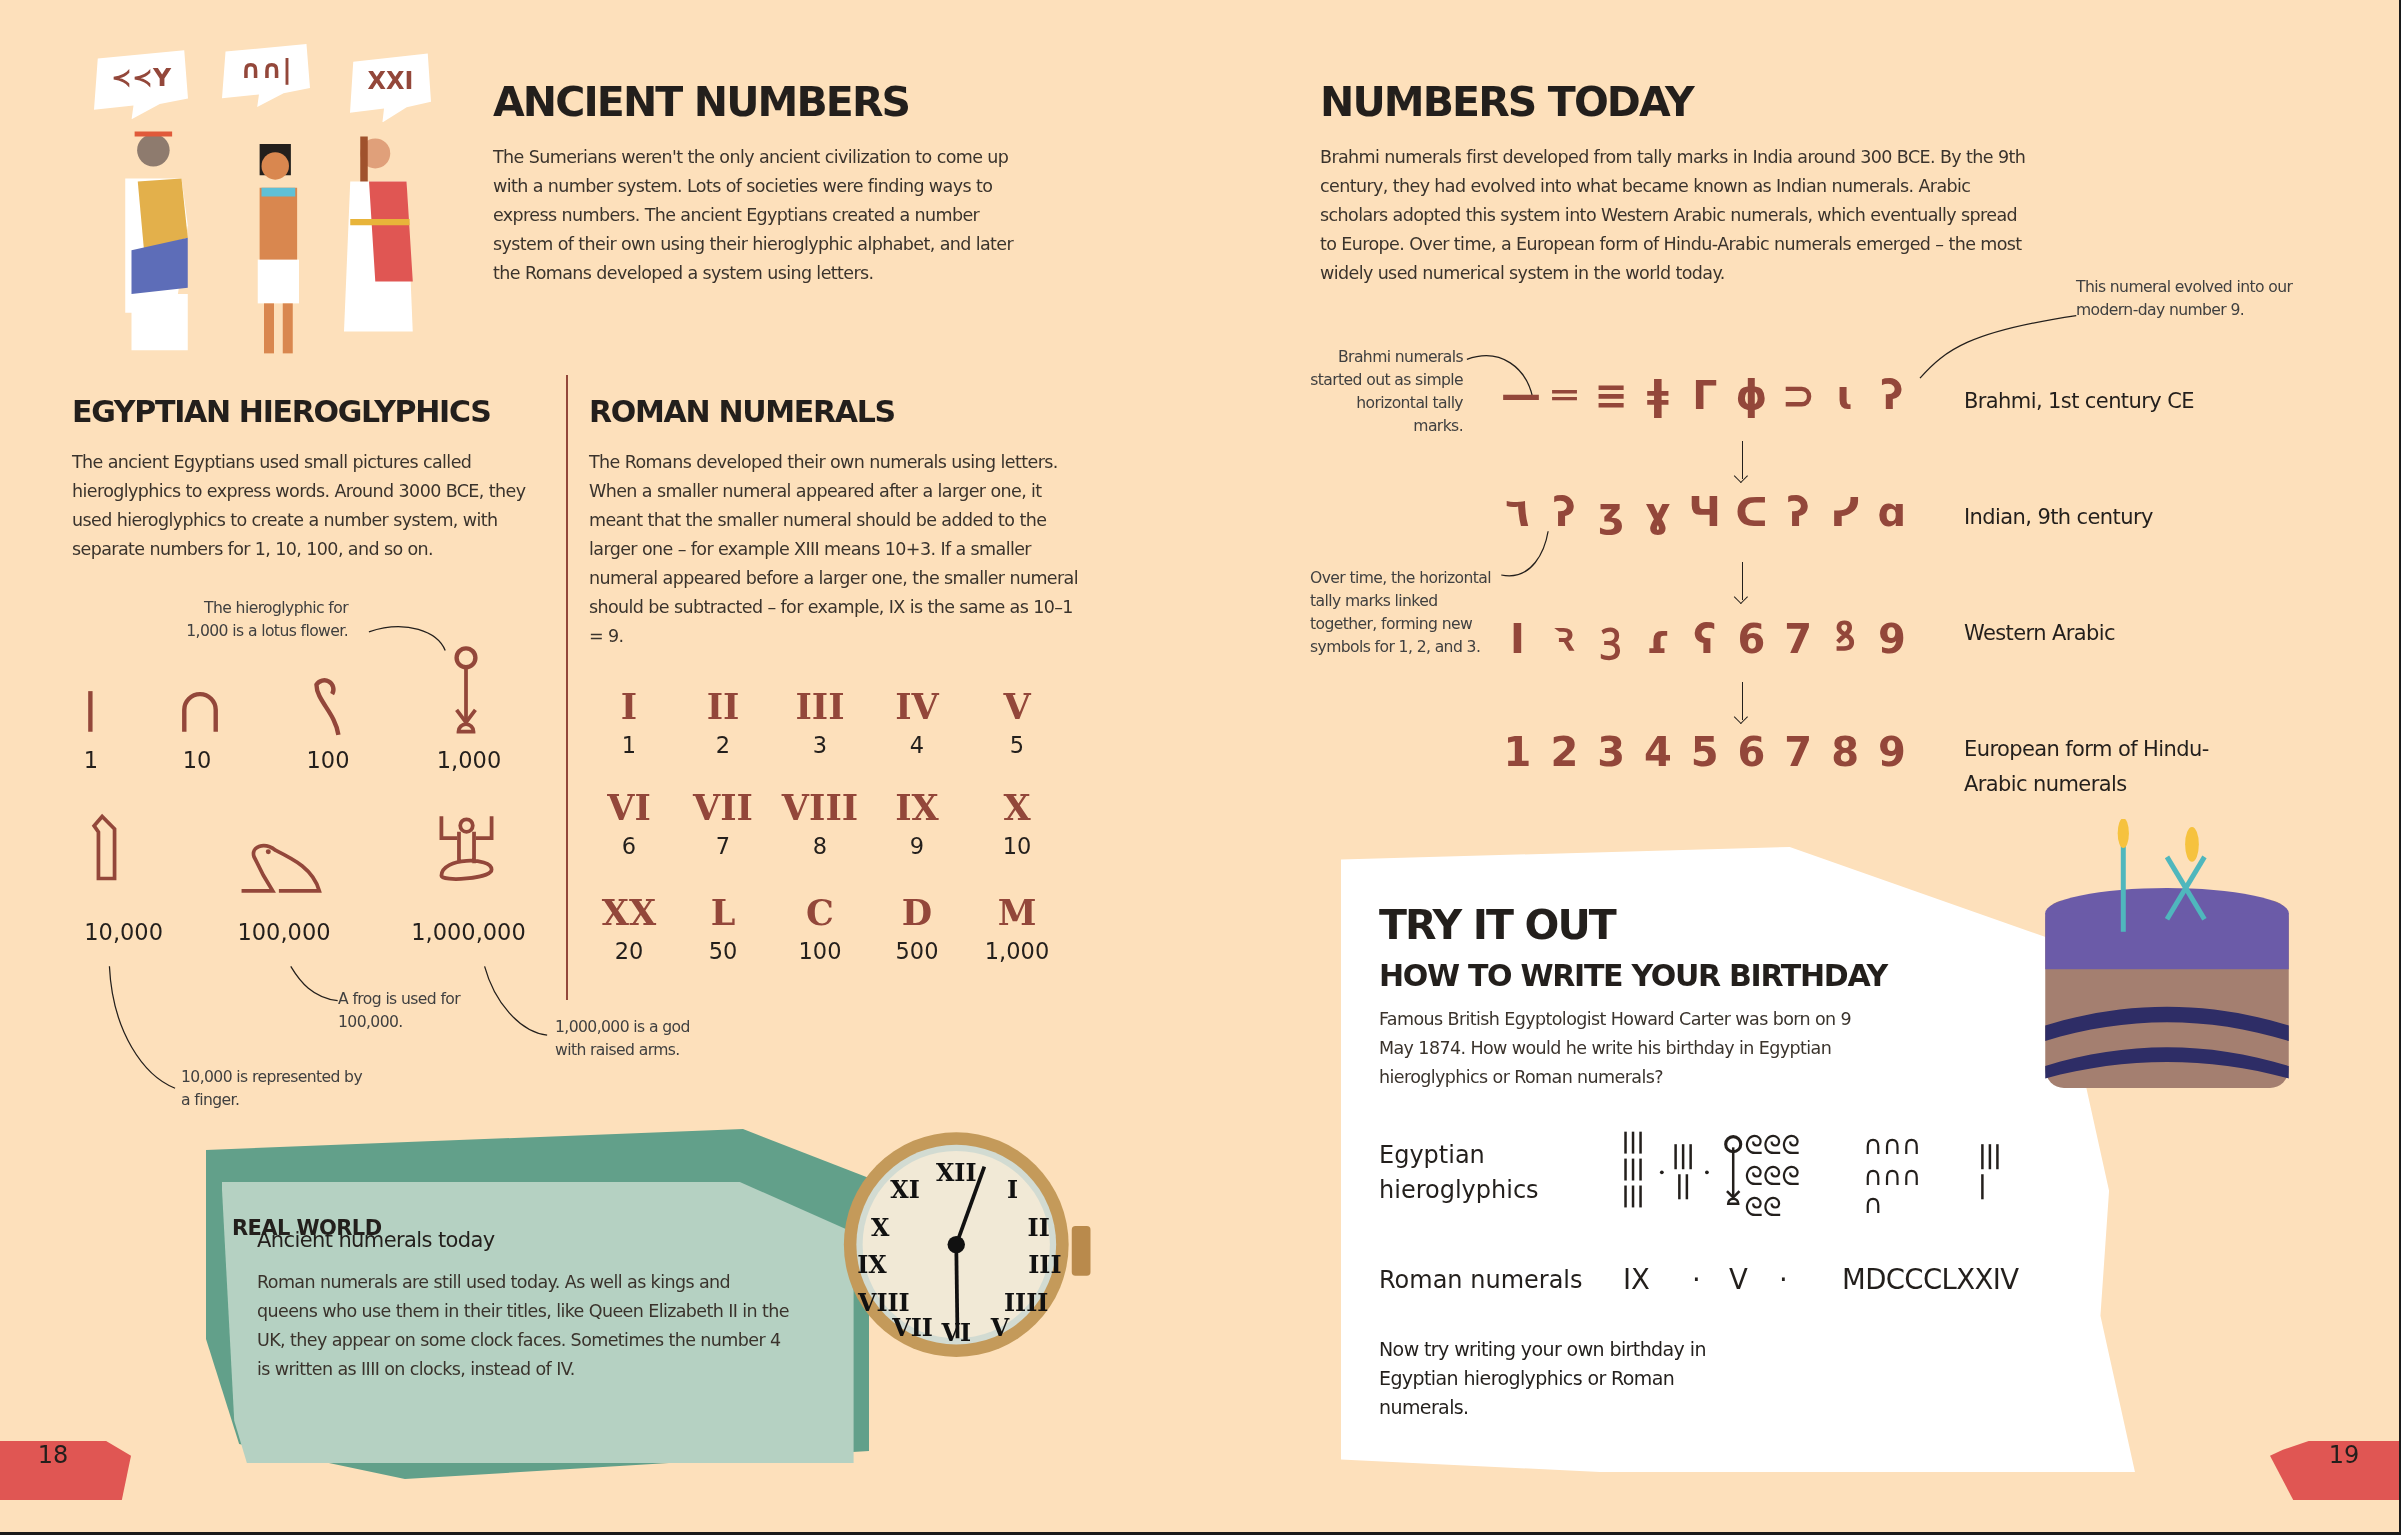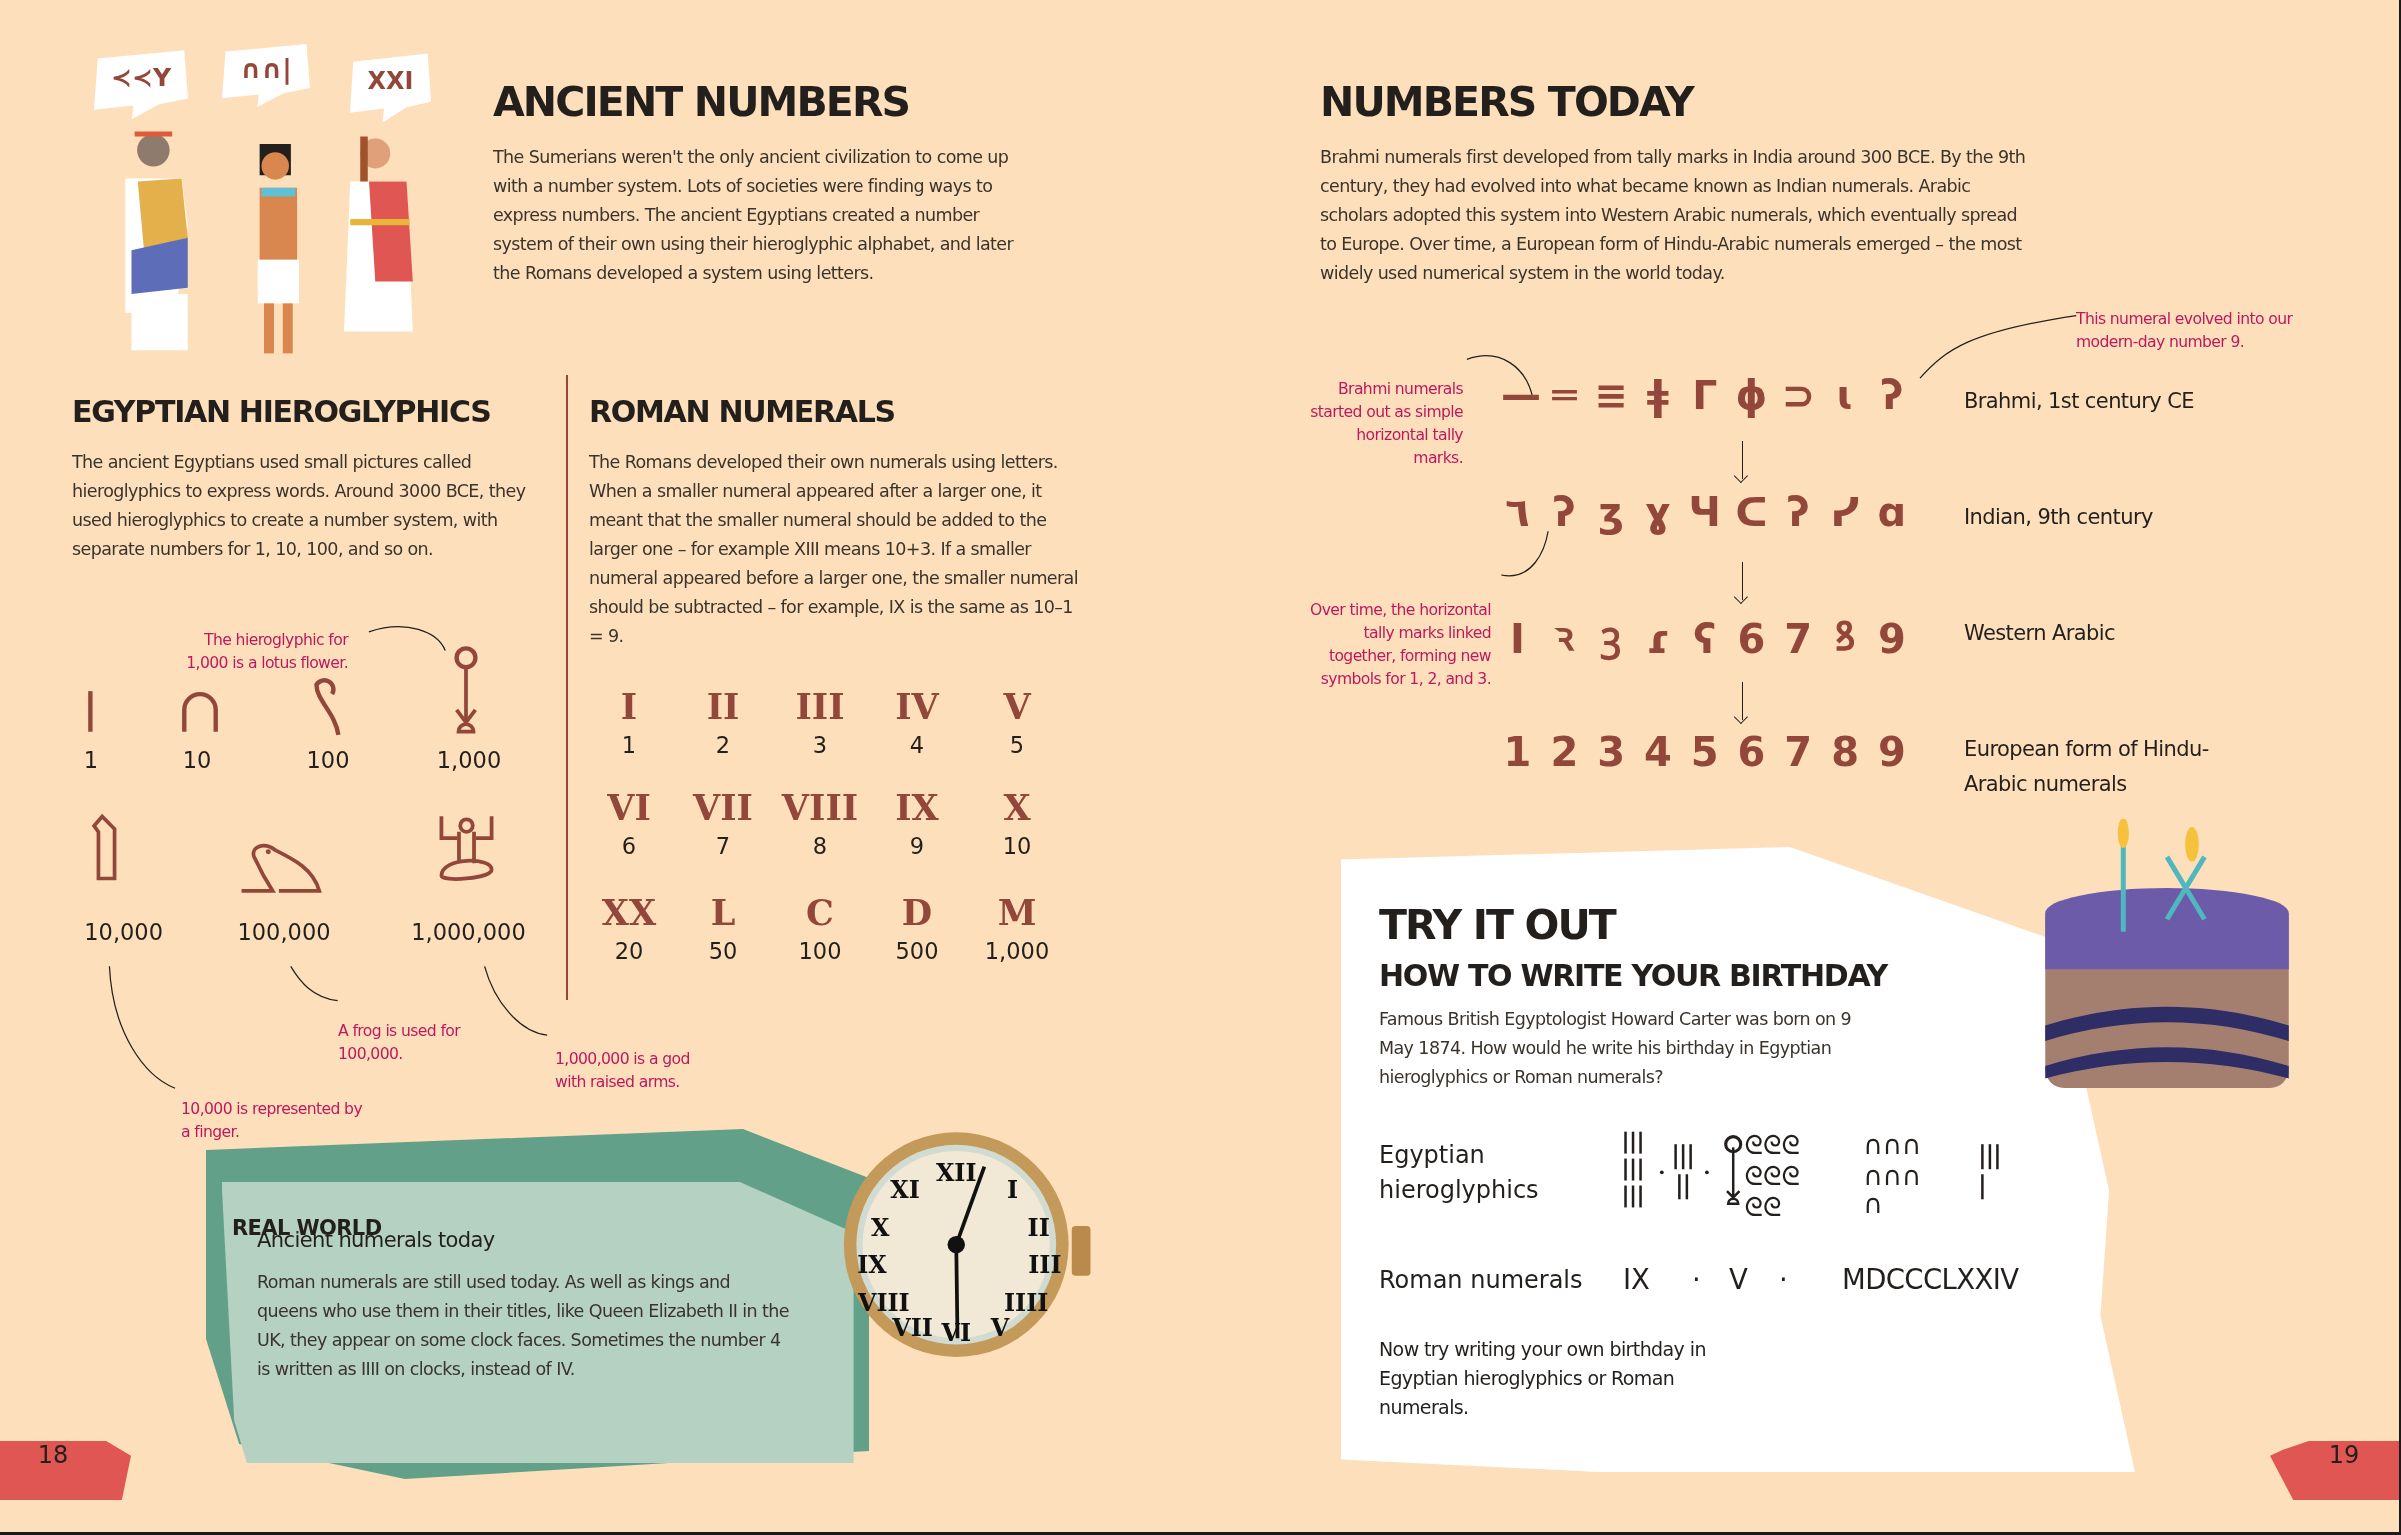--- a/index.html
+++ b/index.html
@@ -2,21 +2,21 @@
 <html style="font-size:10px"><head>
 <meta charset="utf-8">
 <style>
   html,body{margin:0;padding:0;}
   body{width:2401px;height:1535px;background:#1a1a1a;overflow:hidden;font-family:"DejaVu Sans",sans-serif;}
   .spread{position:absolute;left:0;top:0;width:2399px;height:1532px;background:#fde0bb;overflow:hidden;}
   .abs{position:absolute;}
   .h1{font-family:"DejaVu Sans",sans-serif;font-weight:bold;font-size:41px;color:#231f1c;letter-spacing:-1.9px;white-space:nowrap;}
   .h2{font-family:"DejaVu Sans",sans-serif;font-weight:bold;font-size:30px;color:#231f1c;letter-spacing:-1.3px;white-space:nowrap;}
   .body{font-family:"DejaVu Sans",sans-serif;font-size:17.5px;line-height:29px;color:#3a332c;letter-spacing:-0.6px;}
-  .note{font-family:"DejaVu Sans",sans-serif;font-size:15.6px;line-height:23px;color:#be185d;letter-spacing:-0.6px;margin-top:32px;}
+  .note{font-family:"DejaVu Sans",sans-serif;font-size:15.6px;line-height:23px;color:#404040;letter-spacing:-0.6px;}
   .num{font-family:"DejaVu Sans",sans-serif;font-size:22.5px;color:#231f1c;text-align:center;}
   .roman-cell{position:absolute;width:94px;text-align:center;}
   .roman-cell .r{font-family:"DejaVu Serif",serif;font-size:35px;color:#93473a;font-weight:bold;line-height:38px;}
   .roman-cell .n{font-family:"DejaVu Sans",sans-serif;font-size:22.5px;color:#231f1c;line-height:38px;}
   .divider{position:absolute;left:566px;top:375px;width:1.9px;height:625px;background:#93473a;}
   .evo-row{position:absolute;left:1501px;display:flex;gap:13.8px;align-items:flex-end;}
   .evo-row span{font-size:40px;color:#93473a;font-weight:bold;width:33px;text-align:center;font-family:"DejaVu Sans",sans-serif;}
   .evo-label{position:absolute;left:1964px;font-size:21px;color:#231f1c;font-family:"DejaVu Sans",sans-serif;letter-spacing:-0.6px;}
   .arrow-down{position:absolute;left:1742px;width:1.3px;height:38px;background:#231f1c;}
   .arrow-down::after{content:"";position:absolute;left:-5.6px;bottom:-1.3px;width:8.8px;height:8.8px;border-right:1.3px solid #231f1c;border-bottom:1.3px solid #231f1c;transform:rotate(45deg);}
@@ -216,21 +216,21 @@
 
   <div class="page-tab" style="left:0;width:131px;clip-path:polygon(0 0,81% 0,100% 25%,93% 100%,0 100%);">
       <span style="margin-left:-25px;">18</span>
     </div>
 
   <div class="abs h1" style="left:1320px;top:78px;">NUMBERS TODAY</div>
   <div class="abs body" style="left:1320px;top:143px;width:707px;">Brahmi numerals first developed from tally marks in India around 300 BCE. By the 9th century, they had evolved into what became known as Indian numerals. Arabic scholars adopted this system into Western Arabic numerals, which eventually spread to Europe. Over time, a European form of Hindu-Arabic numerals emerged – the most widely used numerical system in the world today.</div>
 
   <div class="abs note" style="left:2076px;top:276px;width:225px;">This numeral evolved into our modern-day number 9.</div>
   <div class="abs note" style="left:1310px;top:346px;width:153px;text-align:right;">Brahmi numerals started out as simple horizontal tally marks.</div>
-  <div class="abs note" style="left:1310px;top:567px;width:181px;text-align:right;">Over time, the horizontal tally marks linked together, forming new symbols for 1, 2, and 3.</div>
+  <div class="abs note" style="left:1310px;top:567px;width:181px;text-align:left;">Over time, the horizontal tally marks linked together, forming new symbols for 1, 2, and 3.</div>
 
   <svg class="abs" style="left:1251px;top:250px;" width="1063" height="375" viewBox="0 0 1700 600">
     <path d="M345,175 C400,155 440,190 450,235" fill="none" stroke="#231f1c" stroke-width="2"></path>
     <path d="M1320,105 C1150,130 1110,160 1070,205" fill="none" stroke="#231f1c" stroke-width="2"></path>
     <path d="M400,520 C450,530 470,480 475,450" fill="none" stroke="#231f1c" stroke-width="2"></path>
   </svg>
 
   <div class="evo-row" style="top:372px;">
     <span>—</span>
       <span>═</span>

